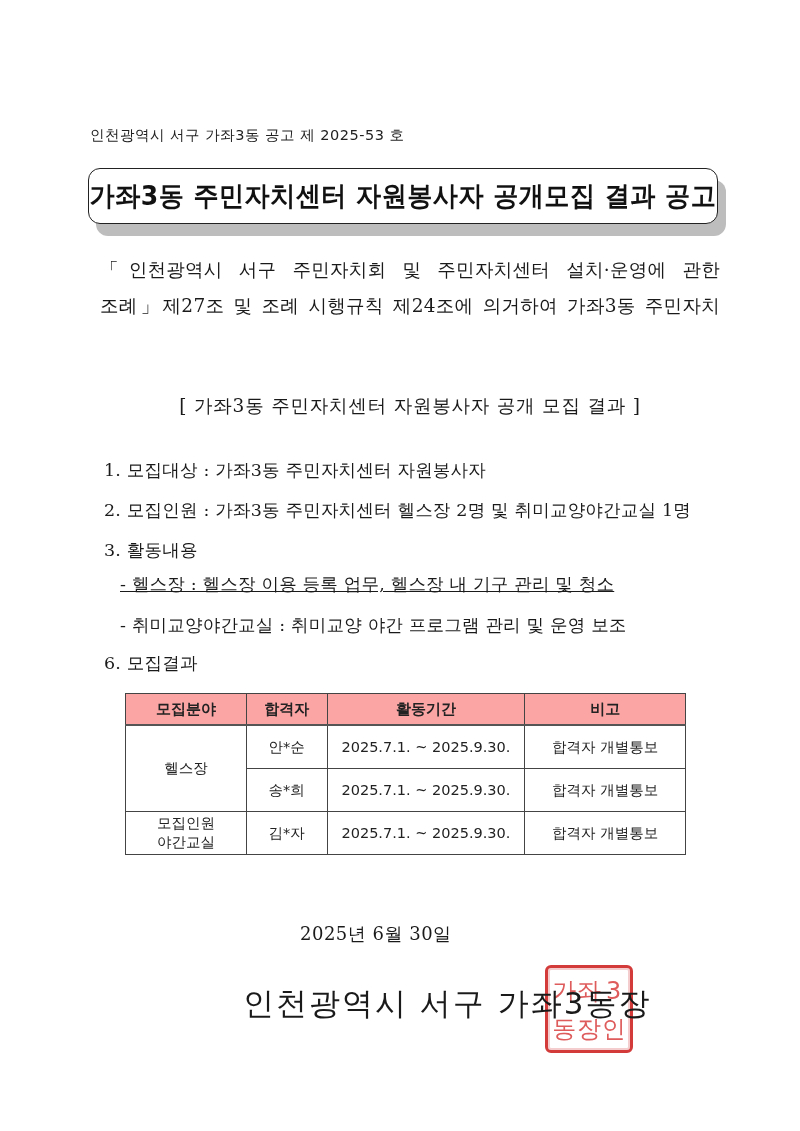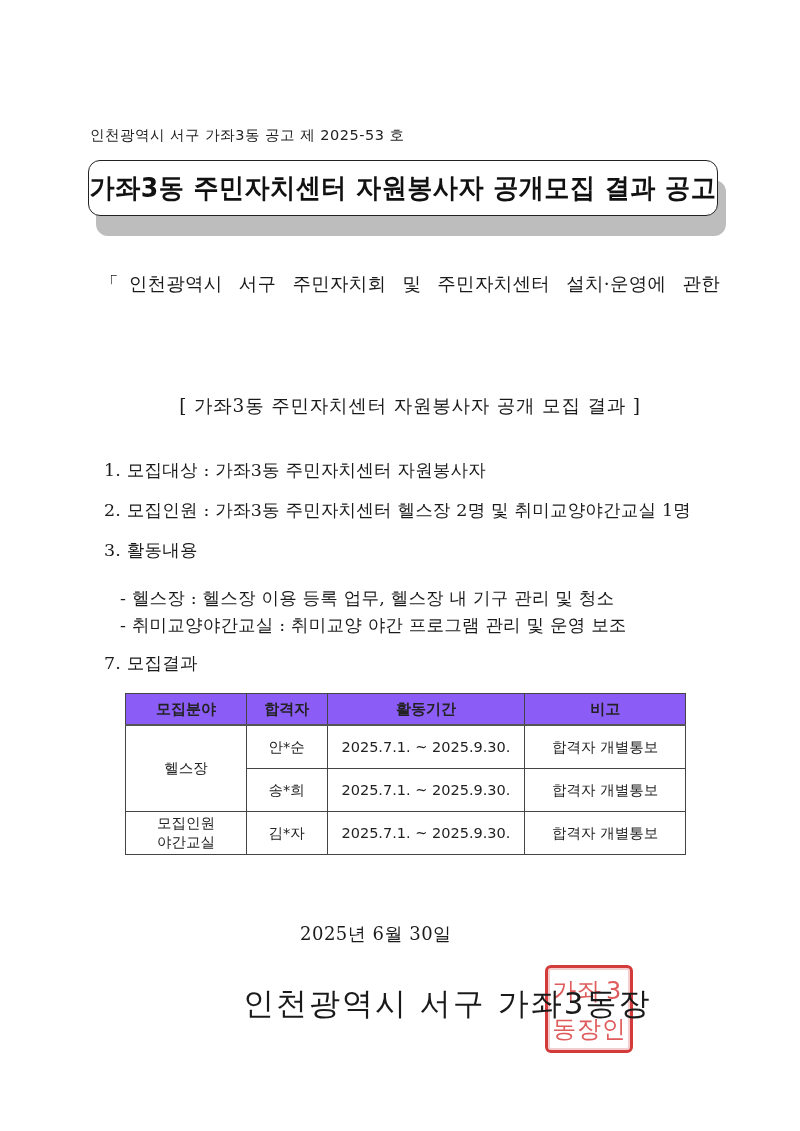--- a/index.html
+++ b/index.html
@@ -13,57 +13,57 @@
   .notice-no {
     left: 90px; top: 126px; font-size: 14.5px; letter-spacing: 0.5px;
     font-family: "DejaVu Sans", "Liberation Sans", sans-serif; color: #222;
   }
 
   .title-shadow {
     left: 96px; top: 180px; width: 630px; height: 56px;
     background: #bdbdbd; border-radius: 12px;
   }
   .title-box {
-    left: 88px; top: 160px; width: 628px; height: 54px;
+    left: 88px; top: 168px; width: 628px; height: 54px;
     border: 1.5px solid #222; border-radius: 12px; background: #fff;
     display: flex; align-items: center; justify-content: center;
   }
   .title-text {
     font-family: "DejaVu Sans", "Liberation Sans", sans-serif;
     font-weight: bold; font-size: 27px; letter-spacing: 0.5px; color: #111;
     transform: scaleX(0.93);
     white-space: nowrap;
   }
 
   .intro {
     left: 100px; top: 252px; width: 620px;
     font-size: 18.5px; line-height: 36px; letter-spacing: 0.3px;
     text-align: justify; text-align-last: justify;
   }
-  .intro .line { display: block; white-space: nowrap; text-align: justify; text-align-last: justify; margin-top: 14px; }
+  .intro .line { display: block; white-space: nowrap; text-align: justify; text-align-last: justify; }
 
   .section-heading {
     left: 140px; top: 393px; width: 540px;
     font-size: 18.5px; letter-spacing: 0.8px; text-align: center; white-space: nowrap;
   }
 
   .list { left: 104px; top: 458px; font-size: 17.5px; letter-spacing: 0.2px; }
   .list .item { position: absolute; white-space: nowrap; left: 0; }
 
   table.results {
     position: absolute; left: 125px; top: 693px; width: 561px;
     border-collapse: collapse;
     font-family: "DejaVu Sans", "Liberation Sans", sans-serif;
     font-size: 14.5px; color: #222;
   }
   table.results th, table.results td {
     border: 1px solid #444; text-align: center; vertical-align: middle; padding: 0;
   }
   table.results th {
-    background: #8b5cf6; height: 30px; font-weight: bold; font-size: 15px;
+    background: #fca5a5; height: 30px; font-weight: bold; font-size: 15px;
     border-bottom: 2px solid #555;
   }
   table.results td { height: 42px; }
   table.results td.wrap { line-height: 19px; }
 
   .date { left: 300px; top: 922px; width: 200px; font-size: 18px; letter-spacing: 0.5px; }
 
   .signature {
     left: 215px; top: 983px; font-size: 31px; letter-spacing: 2px; white-space: nowrap;
     font-family: "DejaVu Sans", "Liberation Sans", sans-serif; z-index: 2; margin-left: 28px;
@@ -91,31 +91,32 @@
 
 <div class="abs notice-no">인천광역시 서구 가좌3동 공고 제 2025-53 호</div>
 
 <div class="abs title-shadow"></div>
 <div class="abs title-box">
   <span class="title-text">가좌3동 주민자치센터 자원봉사자 공개모집 결과 공고</span>
 </div>
 
 <div class="abs intro">
   <span class="line">「인천광역시 서구 주민자치회 및 주민자치센터 설치·운영에 관한</span>
+  <span class="line">조례」제27조 및 조례 시행규칙 제24조에 의거하여 가좌3동 주민자치</span>
 </div>
 
 <div class="abs section-heading">[ 가좌3동 주민자치센터 자원봉사자 공개 모집 결과 ]</div>
 
 <div class="abs list">
   <div class="item" style="top:0px;">1. 모집대상 : 가좌3동 주민자치센터 자원봉사자</div>
   <div class="item" style="top:40px;">2. 모집인원 : 가좌3동 주민자치센터 헬스장 2명 및 취미교양야간교실 1명</div>
   <div class="item" style="top:80px;">3. 활동내용</div>
-  <div class="item" style="top:128px; left:16px;">- 헬스장 : 헬스장 이용 등록 업무, 헬스장 내 기구 관리 및 청소</div>
+  <div class="item" style="top:114px; left:16px;text-decoration:underline;">- 헬스장 : 헬스장 이용 등록 업무, 헬스장 내 기구 관리 및 청소</div>
   <div class="item" style="top:155px; left:16px;">- 취미교양야간교실 : 취미교양 야간 프로그램 관리 및 운영 보조</div>
-  <div class="item" style="top:193px;">7. 모집결과</div>
+  <div class="item" style="top:193px;">6. 모집결과</div>
 </div>
 
 <table class="results">
   <colgroup>
     <col style="width:121px">
     <col style="width:81px">
     <col style="width:198px">
     <col style="width:161px">
   </colgroup>
   <thead>

